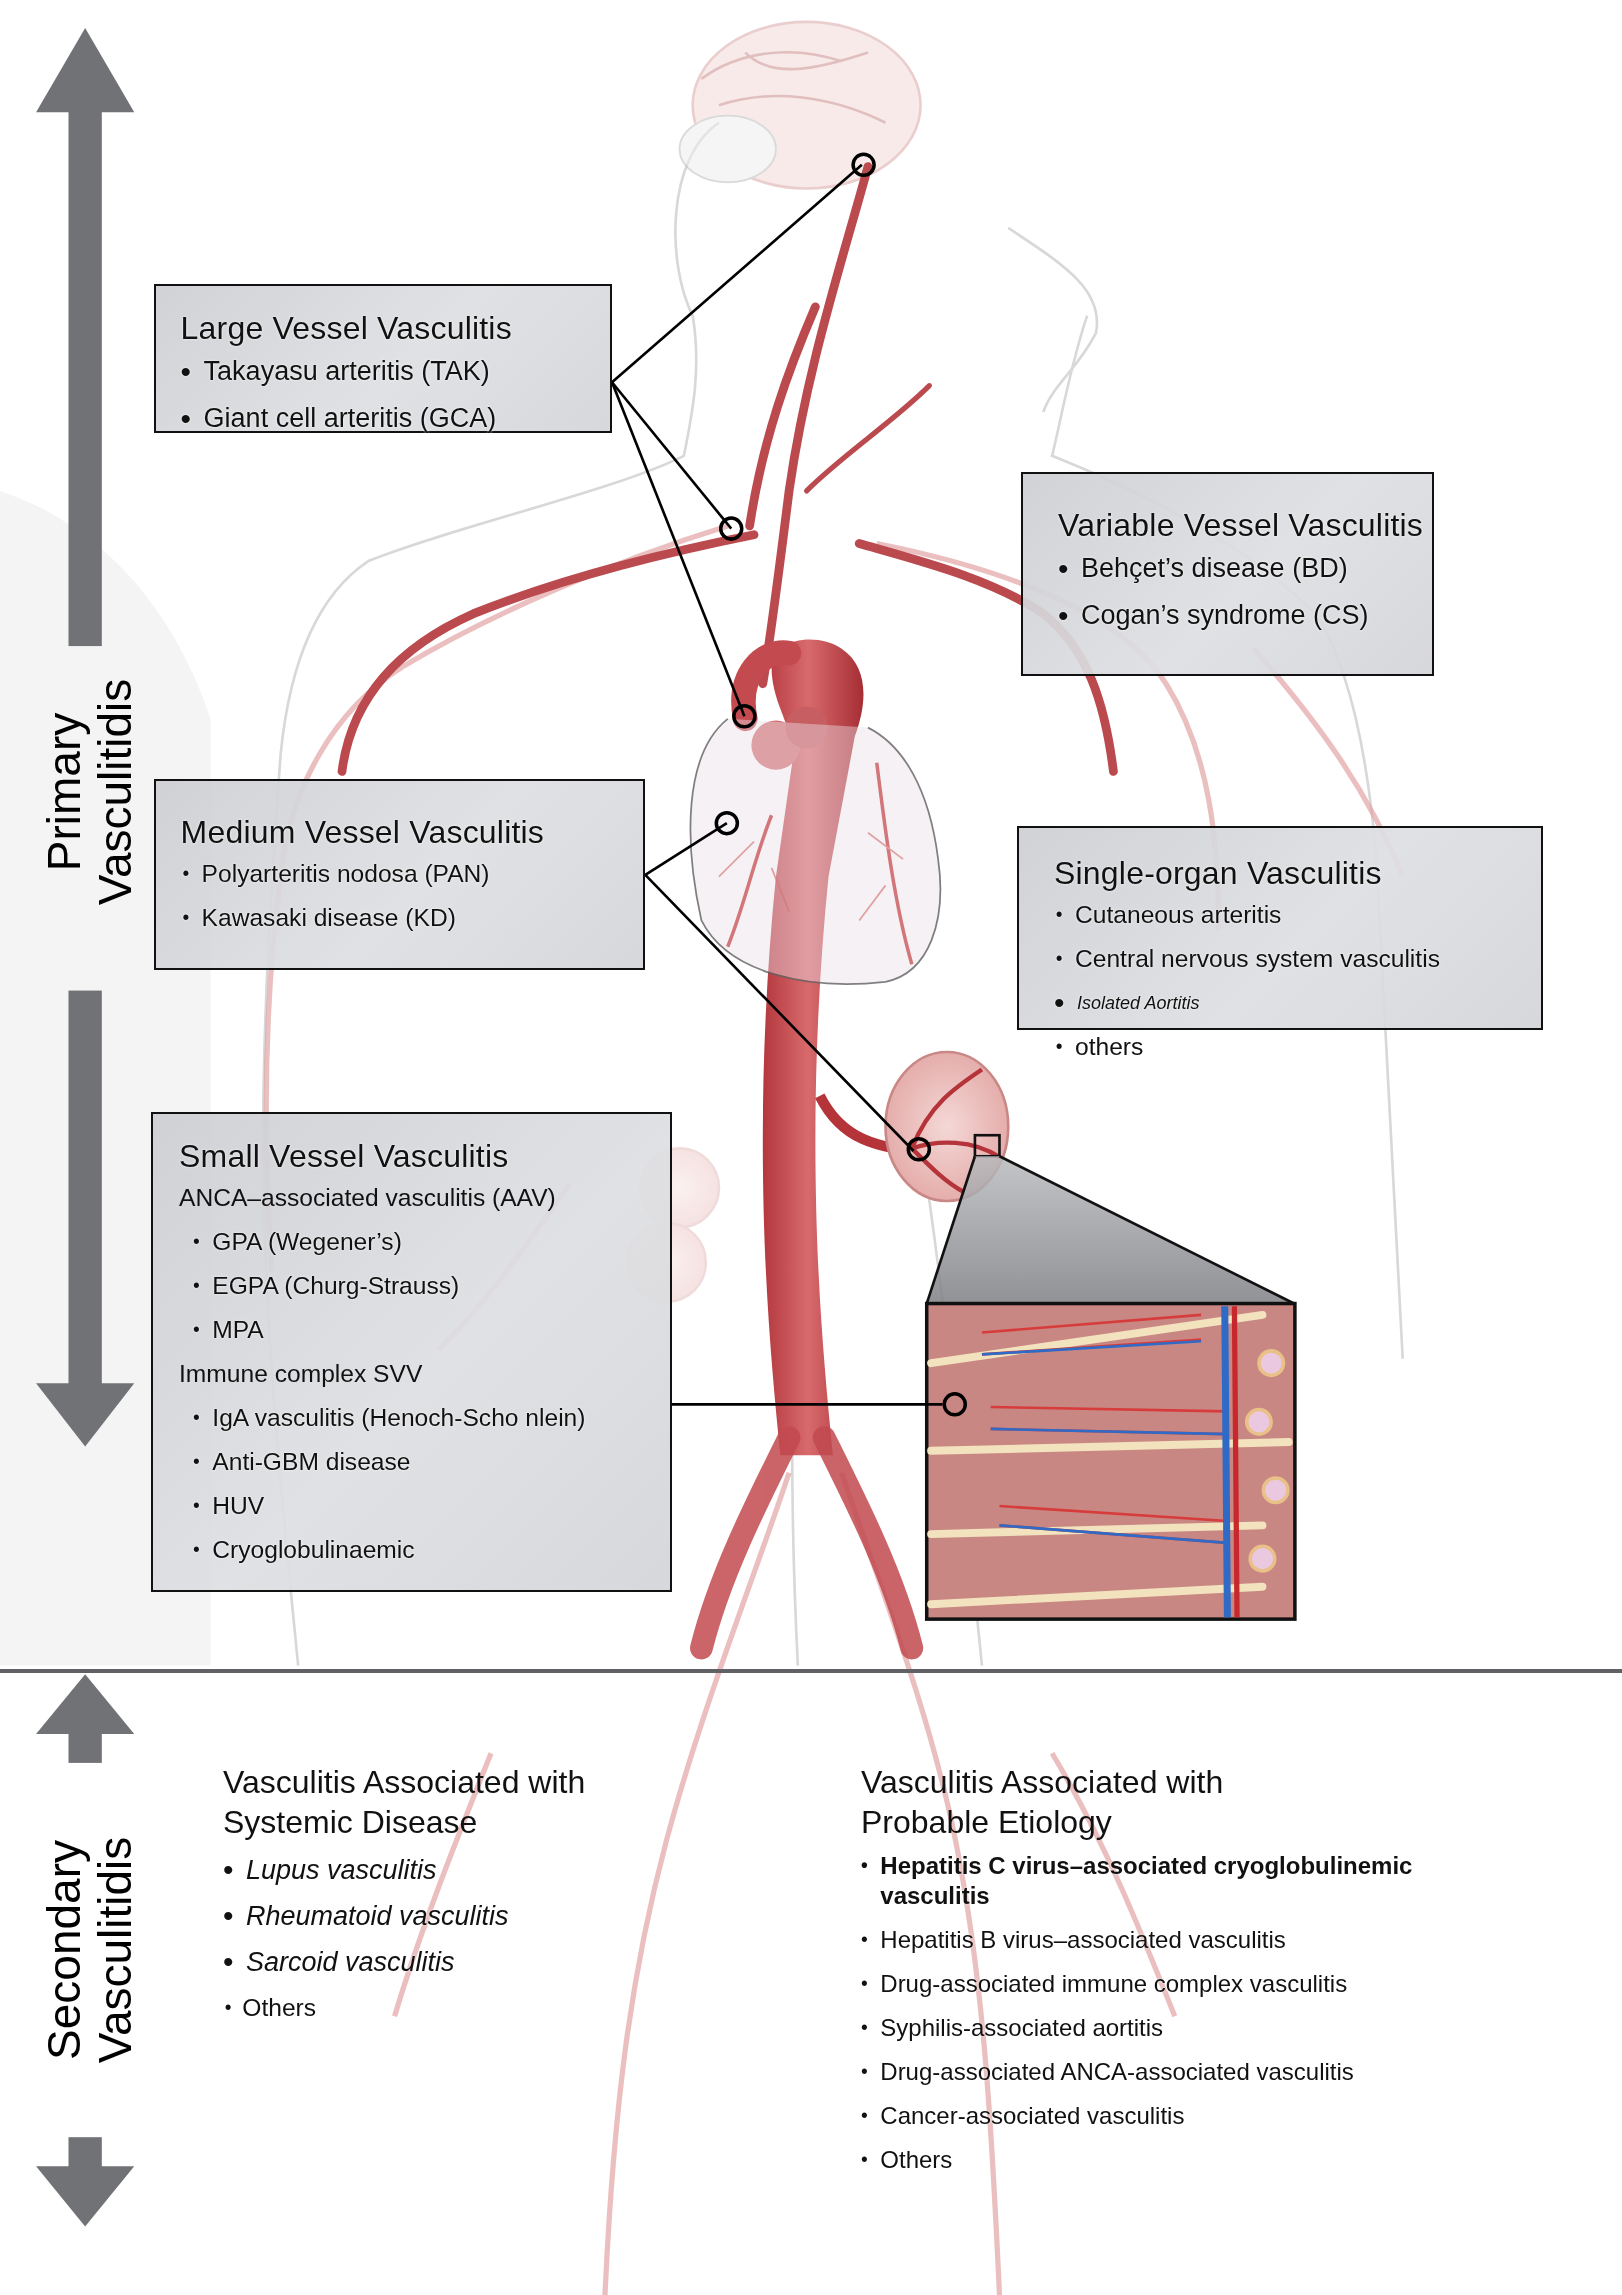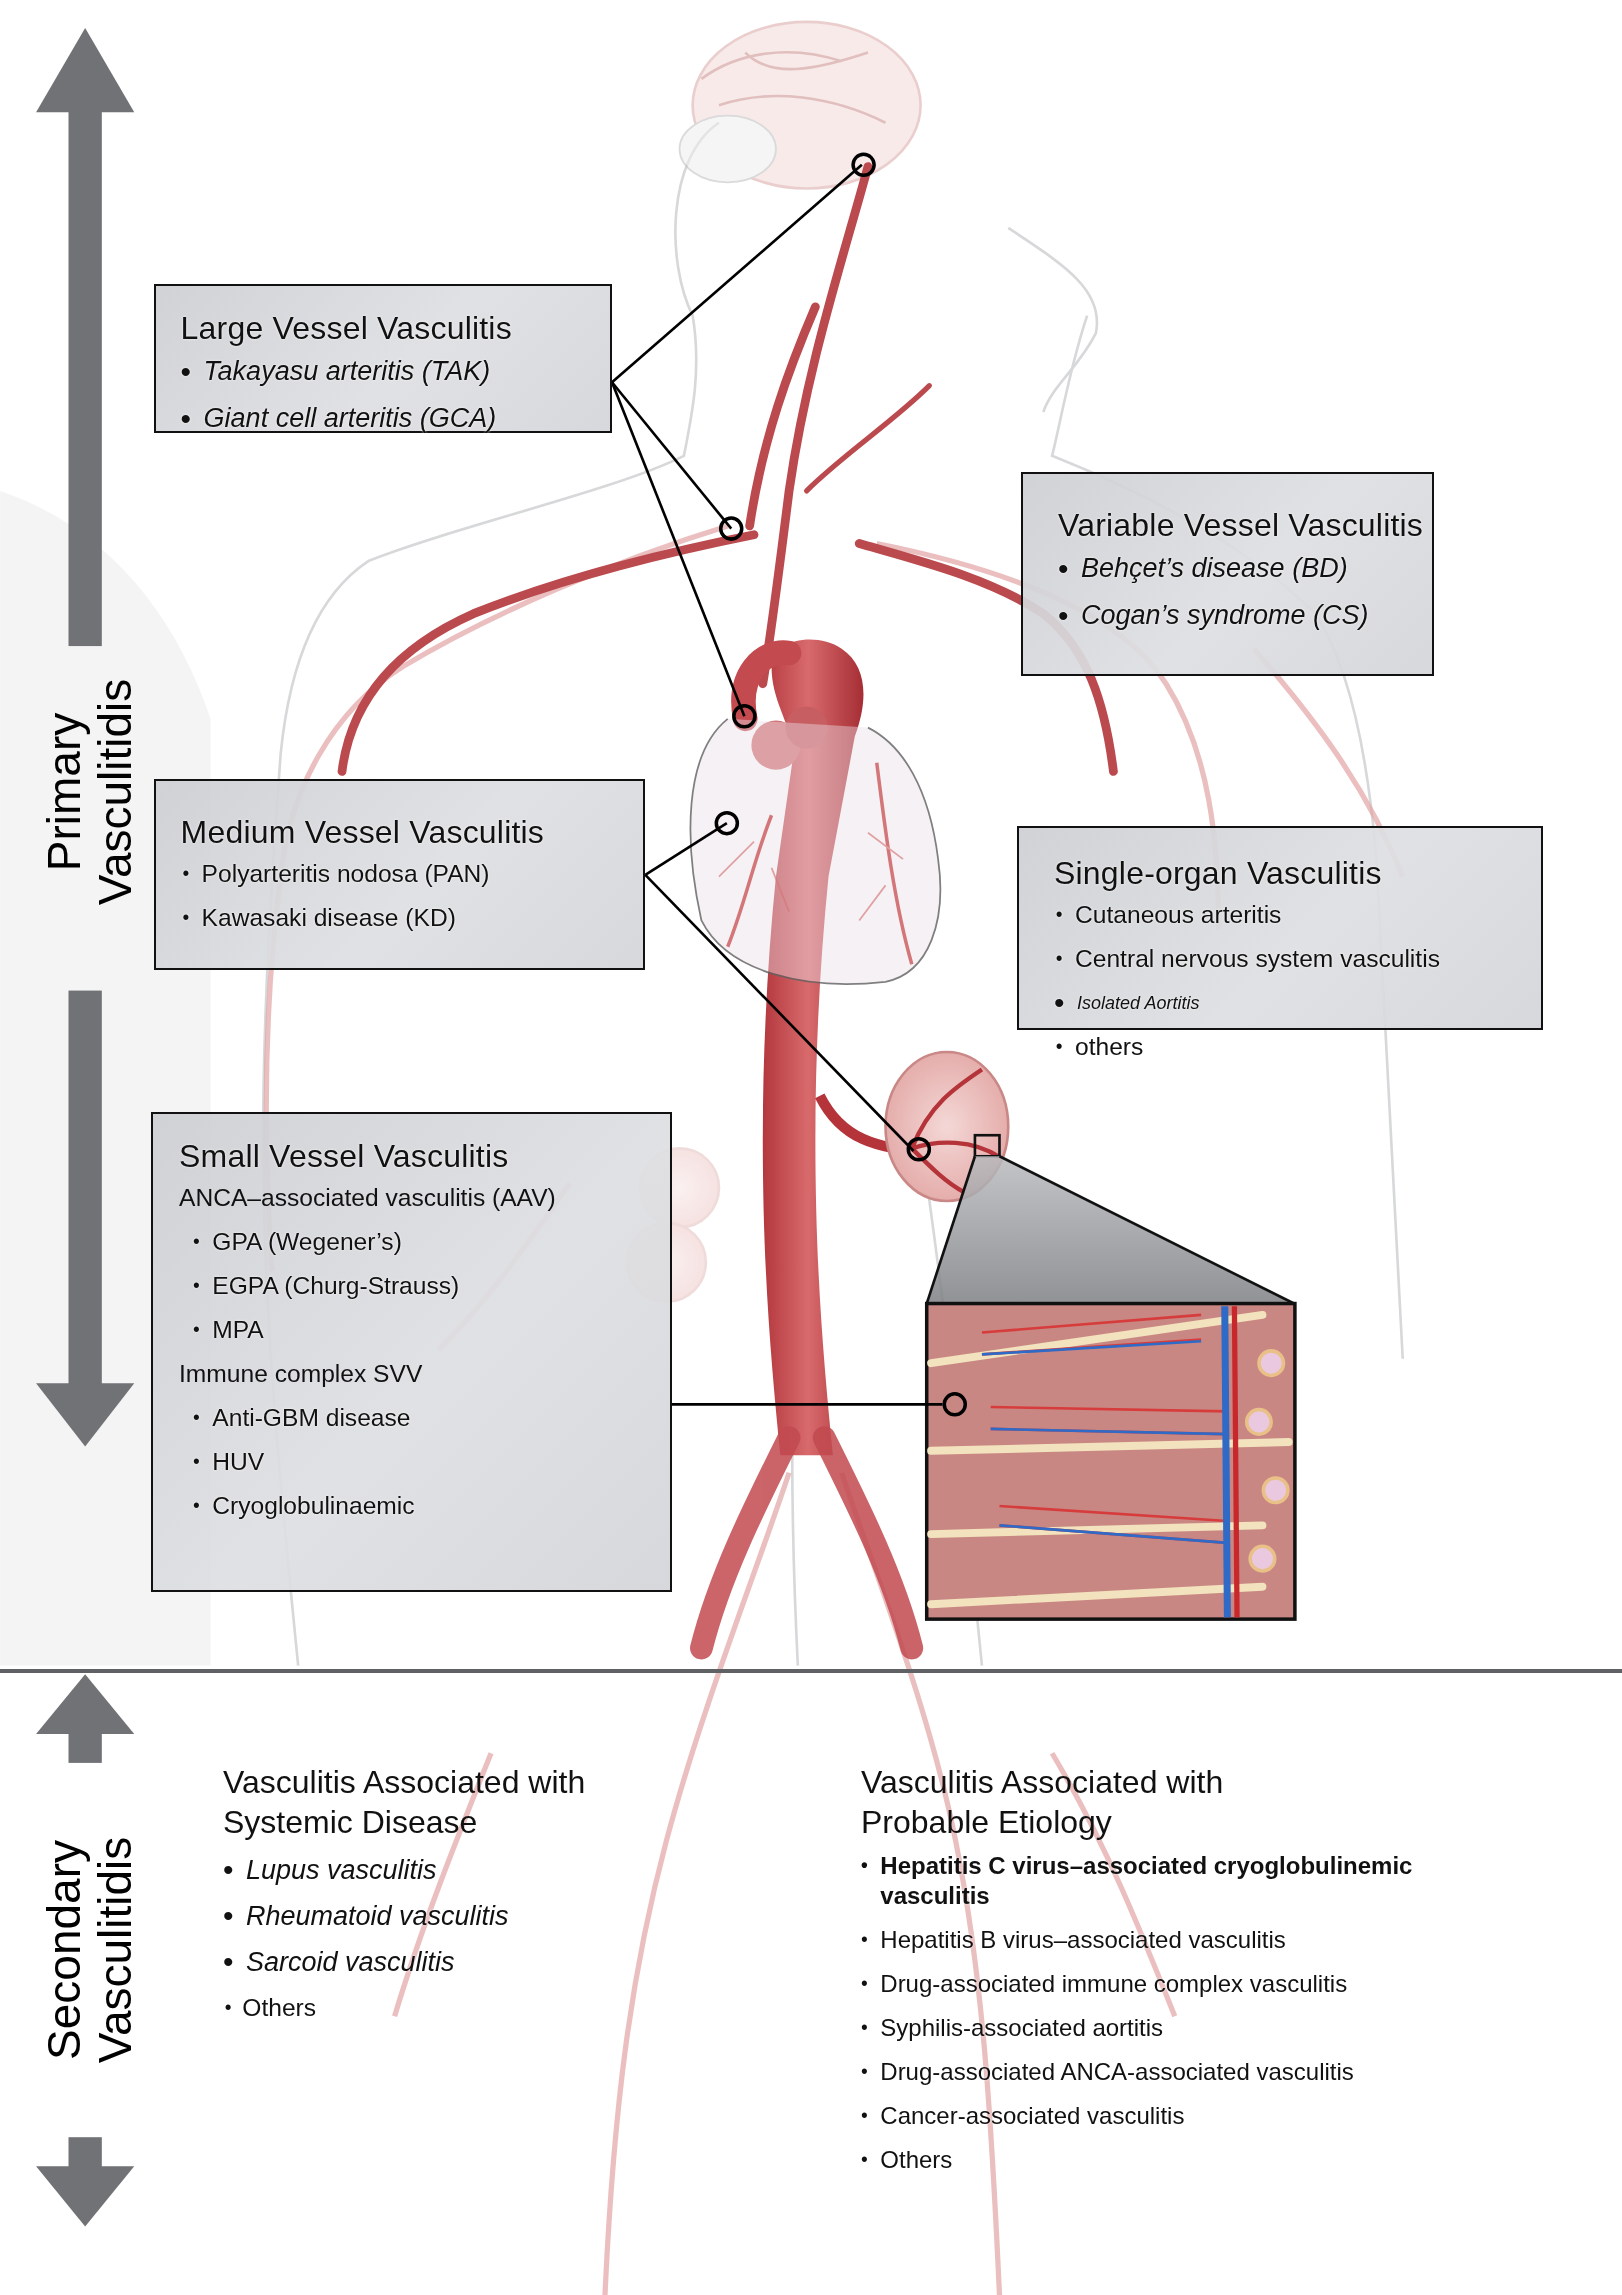--- a/index.html
+++ b/index.html
@@ -15,21 +15,21 @@
     background: linear-gradient(135deg, rgba(205,207,211,0.93) 0%, rgba(222,223,226,0.93) 55%, rgba(212,213,217,0.93) 100%);
     border: 2.6px solid #111;
     box-sizing: border-box;
   }
   .box h3 {
     margin: 0; font-weight: normal; font-size: 32px; line-height: 39px; letter-spacing: 0.2px;
     text-shadow: 0 0 2.6px rgba(255,255,255,0.9);
   }
   .box ul, .sec ul { list-style: none; margin: 0; padding: 0; }
   .box li, .sec li { position: relative; text-shadow: 0 0 2.6px rgba(255,255,255,0.9); }
-  .b-em li { font-size: 27px; line-height: 46px; font-style: italic; padding-left: 23px; }
+  .b-em li { font-size: 27px; line-height: 46px; padding-left: 23px; }
   .b-em li::before { content: "\2022"; position: absolute; left: 0; font-style: normal; font-size: 30px; }
   .b-pl li { font-size: 24.6px; line-height: 44px; padding-left: 21px; }
   .b-pl li::before { content: "\2022"; position: absolute; left: 1.8px; font-size: 19.3px; }
   .b-pl li.em { font-style: italic; font-size: 18px; padding-left: 23px; }
   .b-pl li.em::before { font-style: normal; font-size: 30px; left: 0; }
   .sub-head { font-size: 24.6px; line-height: 44px; }
   .b-pl.indent li { margin-left: 12.3px; }
 
   #box-large   { left: 154px;  top: 284px;  width: 458px; height: 149px; padding: 23px 0 0 24.6px; }
   #box-variable{ left: 1021px; top: 472px;  width: 413px; height: 204px; padding: 32px 0 0 35px; }
@@ -255,20 +255,21 @@
 <div class="box" id="box-small">
   <h3>Small Vessel Vasculitis</h3>
   <div class="sub-head">ANCA–associated vasculitis (AAV)</div>
   <ul class="b-pl indent">
     <li>GPA (Wegener’s)</li>
     <li>EGPA (Churg-Strauss)</li>
     <li>MPA</li>
   </ul>
   <div class="sub-head">Immune complex SVV</div>
   <ul class="b-pl indent">
+    <li>IgA vasculitis (Henoch-Scho nlein)</li>
     <li>Anti-GBM disease</li>
     <li>HUV</li>
     <li>Cryoglobulinaemic</li>
   </ul>
 </div>
 
 <div id="divider"></div>
 
 <div class="sec" id="sec-systemic">
   <h3>Vasculitis Associated with</h3>

